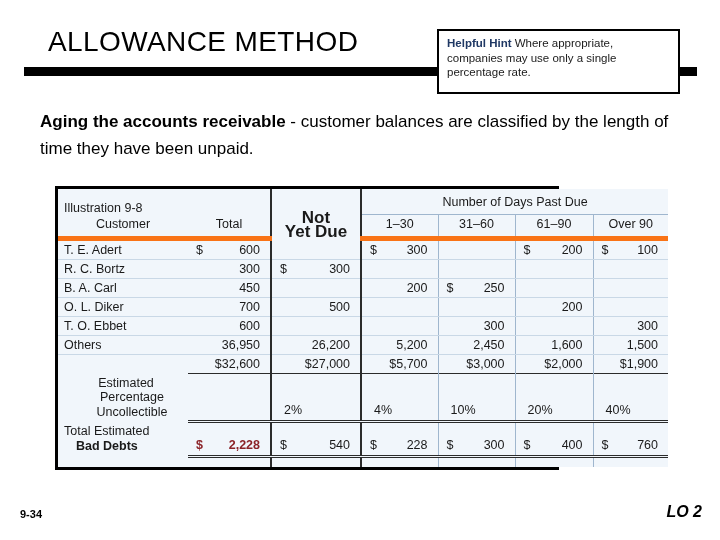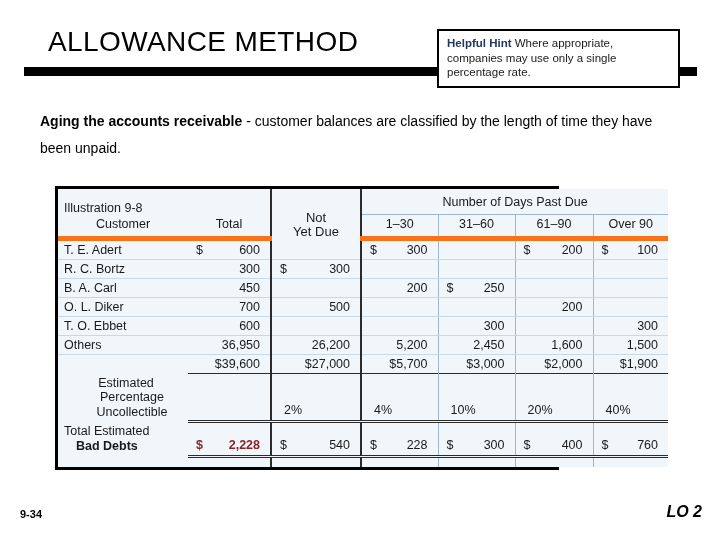--- a/index.html
+++ b/index.html
@@ -38,40 +38,40 @@
 
   
   #hint-box {
     position: absolute;
     left: 437px;
     top: 29px;
     width: 243px;
     box-sizing: border-box;
     border: 2px solid #000000;
     background: #ffffff;
-    padding: 5px 7px 6px 8px;
+    padding: 5px 7px 12px 8px;
     z-index: 5;
   }
   #hint-text {
     font-size: 11.5px;
     line-height: 14.5px;
     color: #1a1a1a;
   }
   #hint-label {
     font-weight: bold;
     color: #1F3864;
   }
 
   
   #body-text {
     position: absolute;
     left: 40px;
     top: 108px;
     width: 640px;
-    font-size: 14px;
+    font-size: 17px;
     line-height: 27px;
     color: #000000;
   }
   #body-lead { font-weight: bold; }
 
   
   #illustration {
     position: absolute;
     left: 55px;
     top: 186px;
@@ -119,22 +119,22 @@
   .grp-head {
     text-align: center;
     font-weight: bold;
     font-size: 13px;
     padding: 6px 0 5px 0 !important;
     border-bottom: 1px solid #9fb6ce;
     vertical-align: middle;
   }
   .col-head {
     text-align: center;
-    font-weight: normal;
-    font-size: 13px;
+    font-weight: bold;
+    font-size: 17px;
     padding: 2px 0 5px 0 !important;
     vertical-align: bottom;
     line-height: 14px;
   }
   tr.head-row-2 td { border-bottom: 5px solid #f97316; }
 
   
   .cust {
     text-align: left;
     padding: 2px 0 2px 6px !important;
@@ -318,21 +318,21 @@
           <td class="cust">Others</td>
           <td class="num ">36,950</td>
           <td class="num vsep-dark-l">26,200</td>
           <td class="num vsep-dark-l">5,200</td>
           <td class="num vsep-l">2,450</td>
           <td class="num vsep-l">1,600</td>
           <td class="num vsep-l">1,500</td>
         </tr>
         <tr class="subtotal">
           <td class="cust" style="border-bottom: none;"></td>
-          <td class="num  nb">$39,600</td>
+          <td class="num  nb">$32,600</td>
           <td class="num vsep-dark-l nb">$27,000</td>
           <td class="num vsep-dark-l nb">$5,700</td>
           <td class="num vsep-l nb">$3,000</td>
           <td class="num vsep-l nb">$2,000</td>
           <td class="num vsep-l nb">$1,900</td>
         </tr>
         <tr>
           <td class="pct-label">
             <div>Estimated</div>
             <div style="padding-left: 12px;">Percentage</div>

